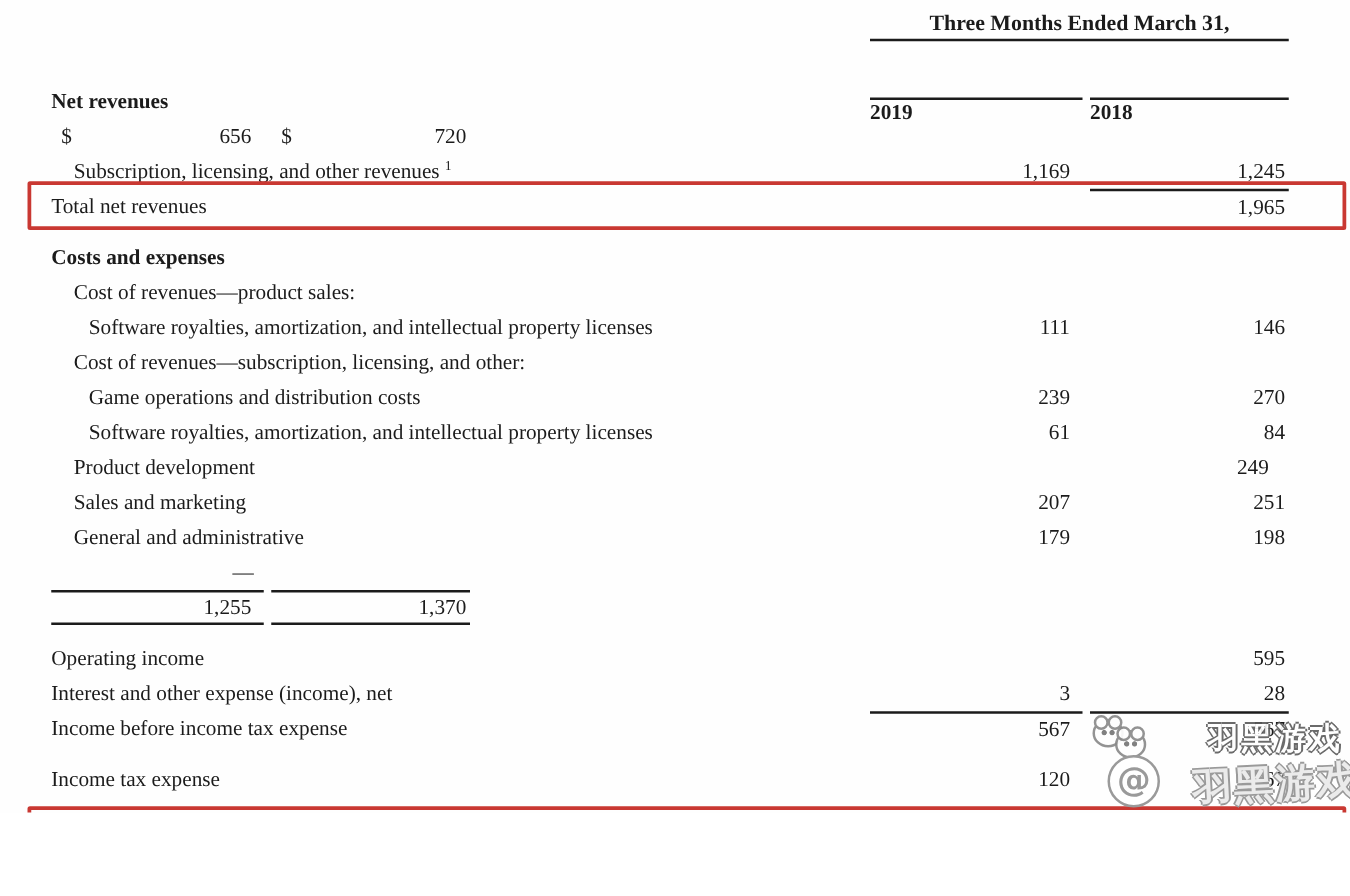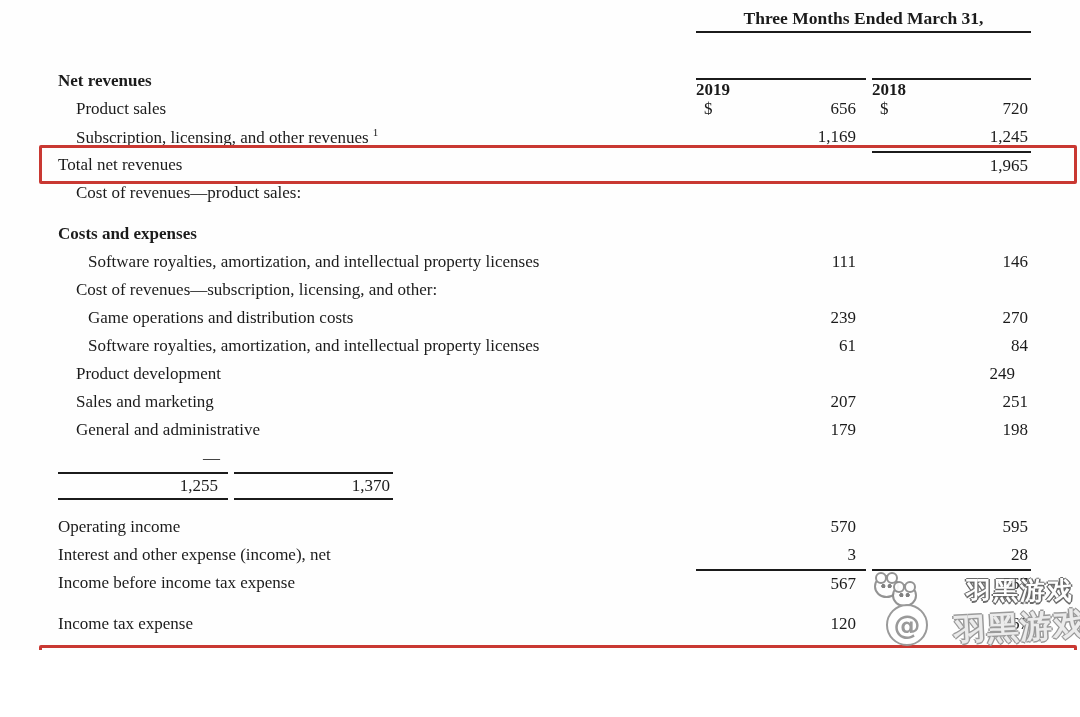--- a/index.html
+++ b/index.html
@@ -2,21 +2,21 @@
 <html><head>
 <meta charset="utf-8">
 <style>
   :root{
     --ink:#1b1b1b;
     --red:#c93832;
   }
   *{box-sizing:border-box;margin:0;padding:0;}
   body{background:#ffffff;font-family:"Liberation Serif","DejaVu Serif",serif;color:var(--ink);}
   .page{position:relative;width:1080px;height:650px;background:#fefefe;overflow:hidden;
-        padding:6px 49px 0 38px;}
+        padding:6px 49px 0 21px;}
   
   .col-header{width:335px;margin-left:auto;}
   .period-title{font-weight:700;font-size:17.5px;text-align:center;line-height:25px;
                 border-bottom:2px solid var(--ink);}
   .years{display:flex;height:27px;}
   .year-cell{font-weight:700;font-size:17px;text-align:left;line-height:24px;
              border-bottom:2px solid var(--ink);margin-top:45px;}
   .y2019{width:170px;}
   .ygap{width:6px;}
   .y2018{width:159px;}
@@ -88,23 +88,20 @@
       <span class="dollar"></span>
       <span class="val"></span>
     </div>
     <div class="cgap"></div>
     <div class="cell c2018">
       <span class="dollar"></span>
       <span class="val"></span>
     </div>
   </div>
       <div class="row indent1">
-    <div class="label">
-      <span class="label-text">Product sales</span>
-    </div>
     <div class="cell c2019">
       <span class="dollar">$</span>
       <span class="val">656</span>
     </div>
     <div class="cgap"></div>
     <div class="cell c2018">
       <span class="dollar">$</span>
       <span class="val">720</span>
     </div>
   </div>
@@ -126,37 +123,37 @@
     <div class="label">
       <span class="label-text">Total net revenues</span>
     </div>
     <div class="cgap"></div>
     <div class="cell c2018 rule-top">
       <span class="dollar"></span>
       <span class="val">1,965</span>
     </div>
   <div class="hl-box"></div>
       </div>
+      <div class="row indent0 bold gap">
+    <div class="label">
+      <span class="label-text">Costs and expenses</span>
+    </div>
+    <div class="cell c2019">
+      <span class="dollar"></span>
+      <span class="val"></span>
+    </div>
+    <div class="cgap"></div>
+    <div class="cell c2018">
+      <span class="dollar"></span>
+      <span class="val"></span>
+    </div>
+  </div>
       <div class="row indent1">
     <div class="label">
       <span class="label-text">Cost of revenues—product sales:</span>
-    </div>
-    <div class="cell c2019">
-      <span class="dollar"></span>
-      <span class="val"></span>
-    </div>
-    <div class="cgap"></div>
-    <div class="cell c2018">
-      <span class="dollar"></span>
-      <span class="val"></span>
-    </div>
-  </div>
-      <div class="row indent0 bold gap">
-    <div class="label">
-      <span class="label-text">Costs and expenses</span>
     </div>
     <div class="cell c2019">
       <span class="dollar"></span>
       <span class="val"></span>
     </div>
     <div class="cgap"></div>
     <div class="cell c2018">
       <span class="dollar"></span>
       <span class="val"></span>
     </div>
@@ -269,24 +266,20 @@
     </div>
     <div class="cgap"></div>
     <div class="cell c2018 rule-top rule-bottom">
       <span class="dollar"></span>
       <span class="val">1,370</span>
     </div>
   </div>
       <div class="row indent0 gap">
     <div class="label">
       <span class="label-text">Operating income</span>
-    </div>
-    <div class="cell c2019">
-      <span class="dollar"></span>
-      <span class="val">570</span>
     </div>
     <div class="cgap"></div>
     <div class="cell c2018">
       <span class="dollar"></span>
       <span class="val">595</span>
     </div>
   </div>
       <div class="row indent0">
     <div class="label">
       <span class="label-text">Interest and other expense (income), net</span>

